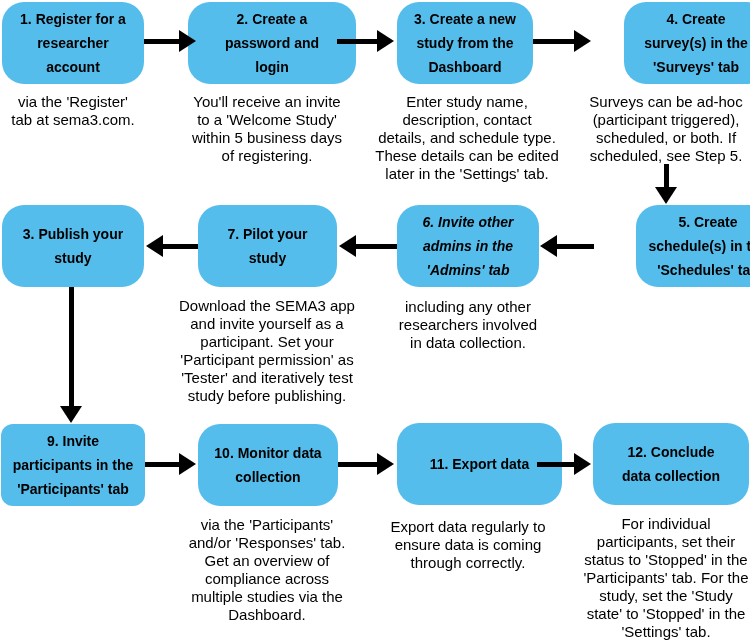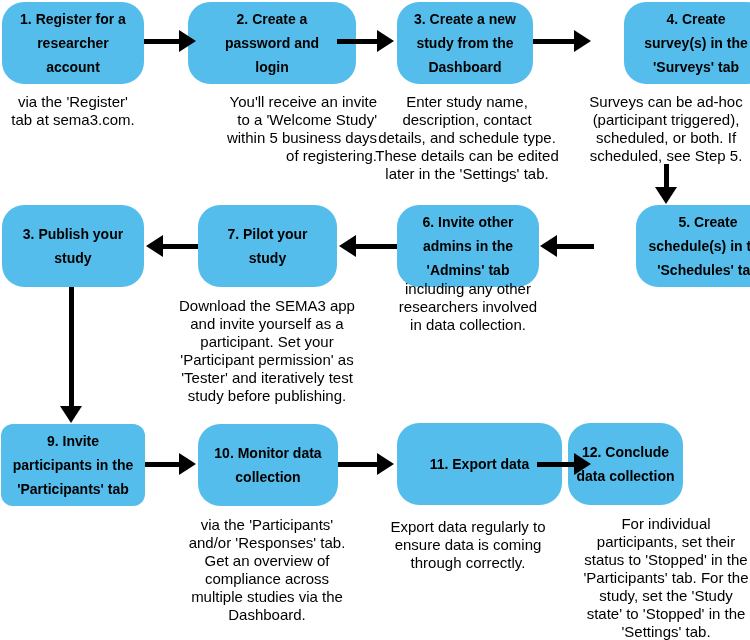--- a/index.html
+++ b/index.html
@@ -52,34 +52,34 @@
     border-left: 11px solid transparent; border-right: 11px solid transparent;
     border-top: 17px solid var(--arrow, #000000);
   }
 
   
   .n1  { left: 2px;   top: 2px;   width: 142px; }
   .n2  { left: 188px; top: 2px;   width: 168px; }
   .n3  { left: 397px; top: 2px;   width: 136px; }
   .n4  { left: 594px; top: 2px;   width: 144px; margin-left: 30px; }
   .n5  { left: 594px; top: 205px; width: 144px; margin-left: 42px; }
-  .n6  { left: 397px; top: 205px; width: 142px; }
+  .n6  { left: 397px; top: 205px; width: 142px; font-style: italic; }
   .n7  { left: 198px; top: 205px; width: 139px; }
   .n8  { left: 2px;   top: 205px; width: 142px; }
   .n9  { left: 1px;   top: 424px; width: 144px; border-radius: 12px; }
   .n10 { left: 198px; top: 424px; width: 140px; }
   .n11 { left: 397px; top: 423px; width: 165px; }
-  .n12 { left: 568px; top: 423px; width: 115px; }
+  .n12 { left: 593px; top: 423px; width: 156px; }
 
   
   .c1  { left: -37px; top: 93px; }
-  .c2  { left: 157px; top: 93px; text-align: right; }
+  .c2  { left: 157px; top: 93px; }
   .c3  { left: 357px; top: 93px; }
   .c4  { left: 556px; top: 93px; }
-  .c6  { left: 358px; top: 280px; }
+  .c6  { left: 358px; top: 298px; }
   .c7  { left: 157px; top: 297px; }
   .c10 { left: 157px; top: 516px; }
   .c11 { left: 358px; top: 518px; }
   .c12 { left: 556px; top: 515px; }
 
   
   .a12s { left: 144px; top: 39px; width: 36px; height: 5px; }
   .a12h { left: 179px; top: 30px; }
   .a23s { left: 337px; top: 39px; width: 41px; height: 5px; }
   .a23h { left: 377px; top: 30px; }

